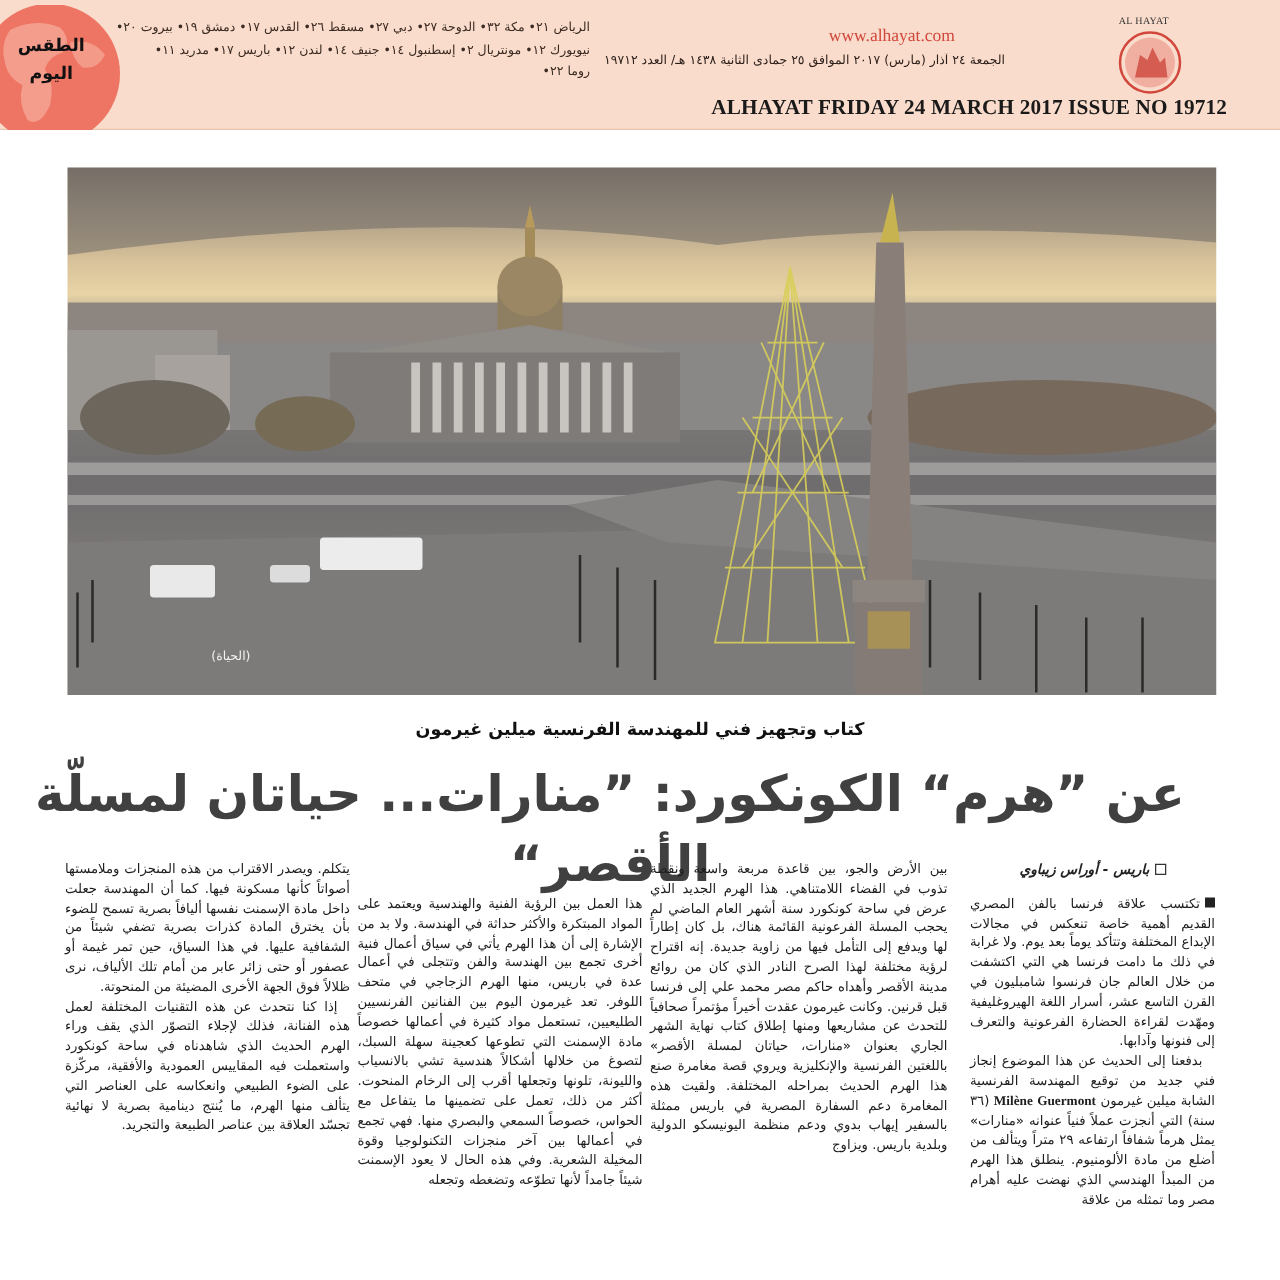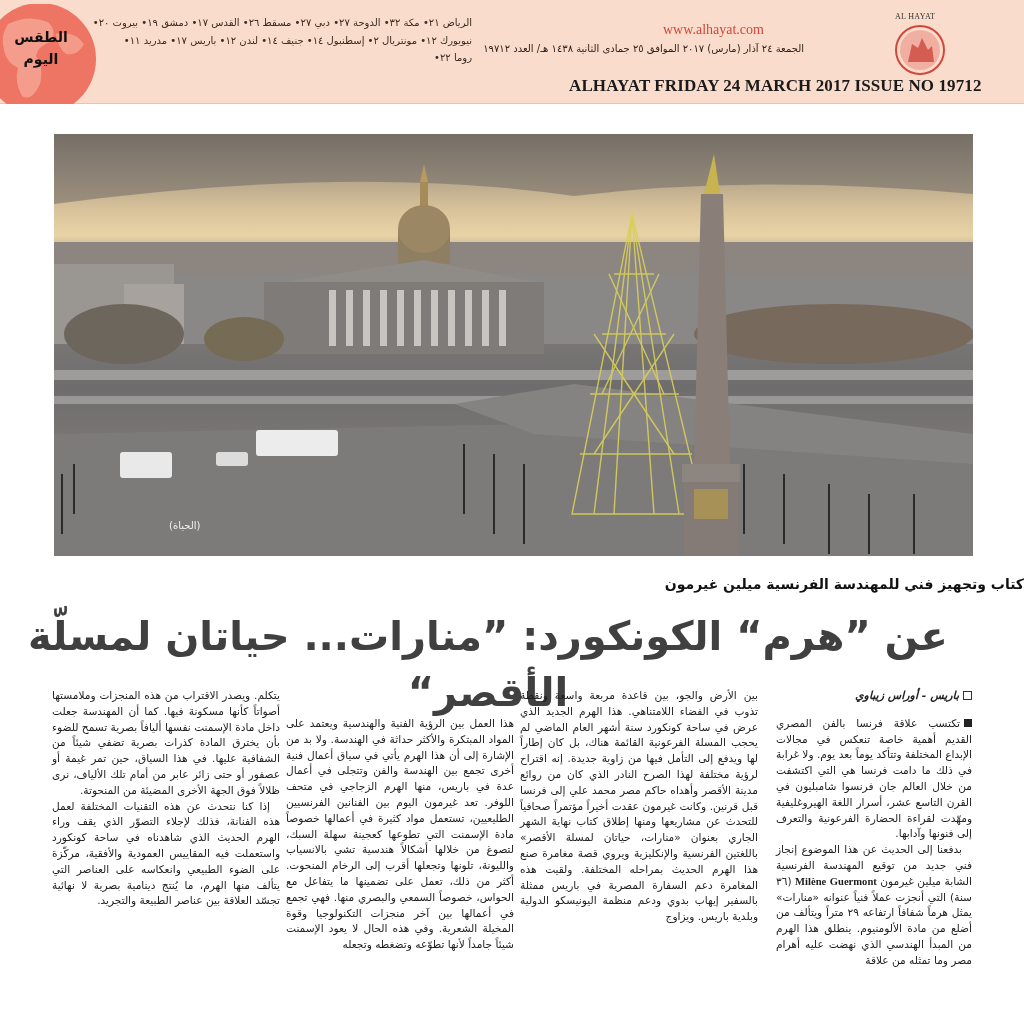--- a/index.html
+++ b/index.html
@@ -51,42 +51,42 @@
     position: absolute; left: 54px; top: 134px; width: 919px; height: 422px; overflow: hidden;
     background: linear-gradient(180deg, #7f7568 0%, #a89a84 8%, #d9c39b 18%, #e8d3a6 24%, #c8b89a 27%, #8f8a86 30%, #7d7a78 45%, #6e6c6d 60%, #7b7876 75%, #86827f 100%);
   }
   .photo svg { position: absolute; left: 0; top: 0; }
   .photo-credit {
     position: absolute; left: 115px; top: 386px; direction: rtl; font-size: 10px; color: #f1f1f1;
   }
 
   
   .kicker {
-    position: absolute; left: 0; top: 576px; width: 1024px; text-align: right; direction: rtl;
+    position: absolute; left: 0; top: 576px; width: 1024px; text-align: center; direction: rtl;
     font-family: "DejaVu Sans", sans-serif; font-weight: bold; font-size: 14px; color: #111;
   }
   .headline {
     position: absolute; left: 0; top: 608px; width: 976px; text-align: center; direction: rtl;
     font-family: "DejaVu Sans", sans-serif; font-weight: bold; font-size: 40px; line-height: 56px; color: #404040;
     letter-spacing: -0.5px;
   }
 
   
   .col {
     position: absolute; top: 688px; direction: rtl; text-align: justify;
     font-family: "DejaVu Sans", sans-serif; font-size: 10.6px; line-height: 15.8px; color: #1d1d1d;
   }
   .col p { margin: 0; }
   .col p + p { text-indent: 10px; }
   .col-1 { left: 776px; width: 196px; }
   .col-2 { left: 520px; width: 238px; top: 688px; }
   .col-3 { left: 286px; width: 228px; margin-top: 28px; }
   .col-4 { left: 52px; width: 228px; }
   .byline {
-    direction: rtl; text-align: right; font-weight: bold; font-style: italic; font-size: 11px; margin-bottom: 12px; color: #222;
+    direction: rtl; text-align: center; font-weight: bold; font-style: italic; font-size: 11px; margin-bottom: 12px; color: #222;
   }
   .byline-box {
     display: inline-block; width: 9px; height: 9px; border: 1px solid #333; margin-left: 4px; vertical-align: -1px;
   }
   .lead-square {
     display: inline-block; width: 8px; height: 8px; background: #222; margin-left: 4px; vertical-align: 0px;
   }
   .latin { font-family: "Liberation Serif", serif; font-weight: bold; }
 </style>
 </head>

